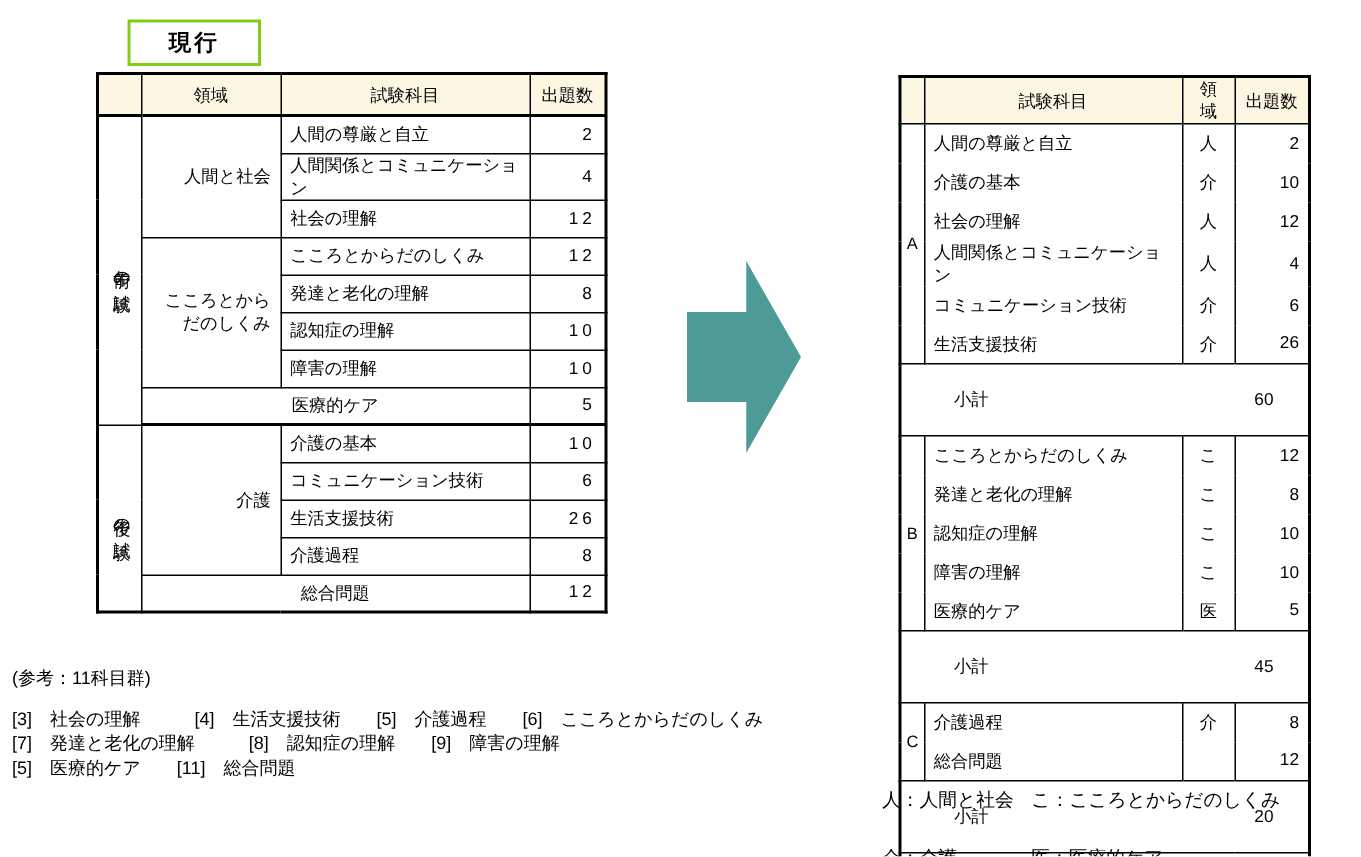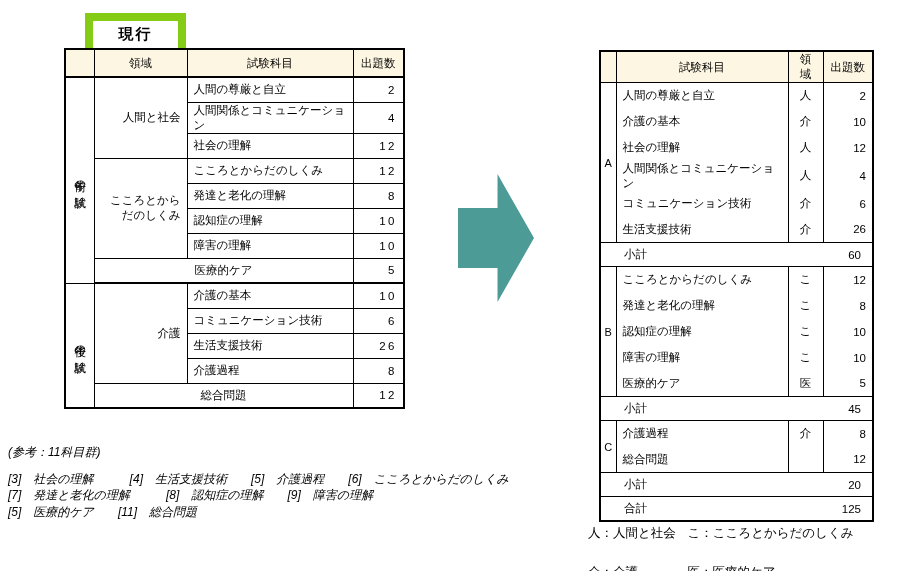--- a/index.html
+++ b/index.html
@@ -1,21 +1,21 @@
 <!DOCTYPE html>
 <html style="--arrow-color: #4d9b96; --header-bg: #fdf6e2;"><head>
 <meta charset="utf-8">
 <style>
   html,body{margin:0;padding:0;background:#fff;}
   .canvas{
     position:relative;width:907px;height:571px;background:#fff;overflow:hidden;
     font-family:"Liberation Sans","DejaVu Sans",sans-serif;color:#000;font-size:12px;
   }
   .title-box{
-    position:absolute;border:8px solid #84cc16;background:#fff;
+    position:absolute;border:2px solid #84cc16;background:#fff;
     display:flex;align-items:center;justify-content:center;
     font-weight:bold;font-size:15px;letter-spacing:2px;
   }
   #current-title{left:85px;top:13px;width:85px;height:27px;}
   #split-title{left:610px;top:10px;width:84px;height:29px;}
 
   .tbl{position:absolute;border-collapse:collapse;table-layout:fixed;}
   .tbl th,.tbl td{border:1px solid #000;font-weight:normal;padding:0 6px;overflow:hidden;font-size:11.5px;}
   .tbl thead th{background:var(--header-bg);text-align:center;font-family:Liberation Serif, serif;}
 
@@ -36,33 +36,33 @@
   .left-tbl .merged-cell{text-align:center;}
 
   
   .right-tbl{left:599px;top:50px;width:273px;border:2px solid #000;}
   .right-tbl thead tr{height:20px;}
   .right-tbl tr.srow{height:26px;}
   .right-tbl tr.subrow{height:22px;}
   .right-tbl td.nb{border-top:none;border-bottom:none;}
   .right-tbl td.glabel{text-align:center;vertical-align:middle;padding:0;font-size:11px;}
   .right-tbl td.dcell{text-align:center;}
-  .right-tbl td.sum{padding:4px;}
+  .right-tbl td.sum{padding:16px;}
   .sum-flex{display:flex;justify-content:space-between;align-items:center;height:100%;
             padding-left:19px;padding-right:7px;}
 
   
   .arrow{
     position:absolute;left:458px;top:170px;width:76px;height:136px;
     background:var(--arrow-color);
     clip-path:polygon(0 28%,52% 28%,52% 3%,100% 50%,52% 97%,52% 72%,0 72%);
   }
 
   
-  .ref-note{position:absolute;left:8px;top:444px;font-size:12px;line-height:16.5px;font-style:italic;}
+  .ref-note{position:absolute;left:8px;top:444px;font-size:12px;line-height:16.5px;}
   .ref-note .ref-title{margin-bottom:10px;}
   .legend{position:absolute;left:588px;top:503px;font-size:12.5px;}
   .legend .legend-row{margin-top:22px;}
   .legend .lcol{display:inline-block;width:96px;}
 </style>
 </head>
 <body>
 
 <div class="canvas">
 

